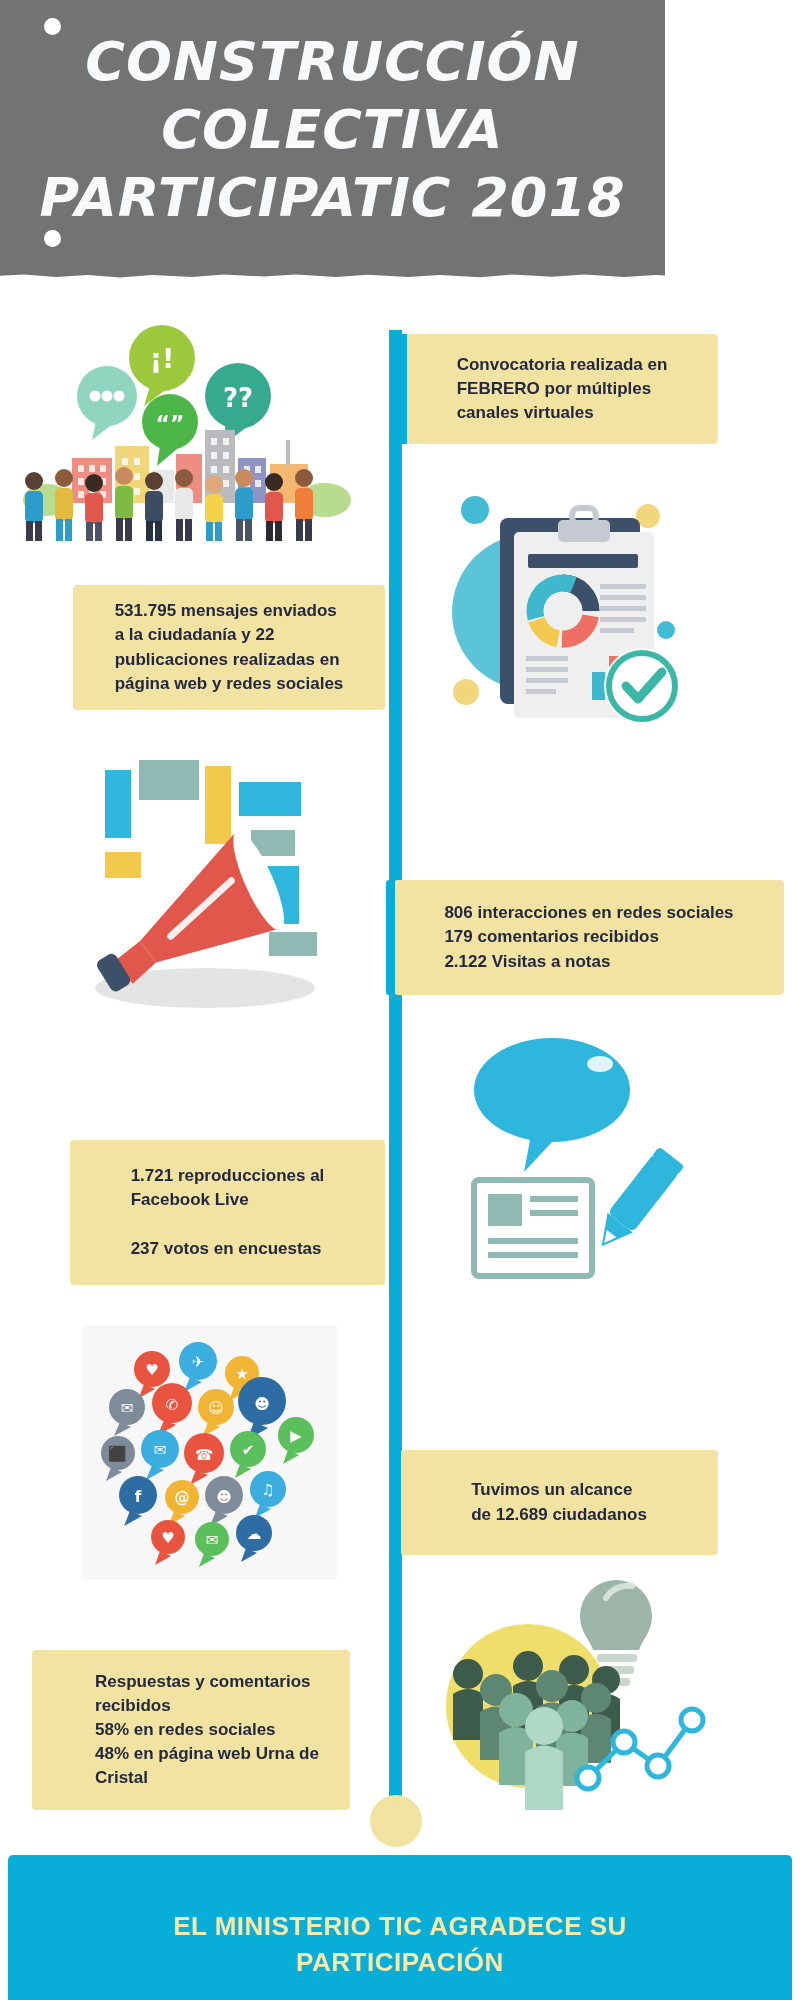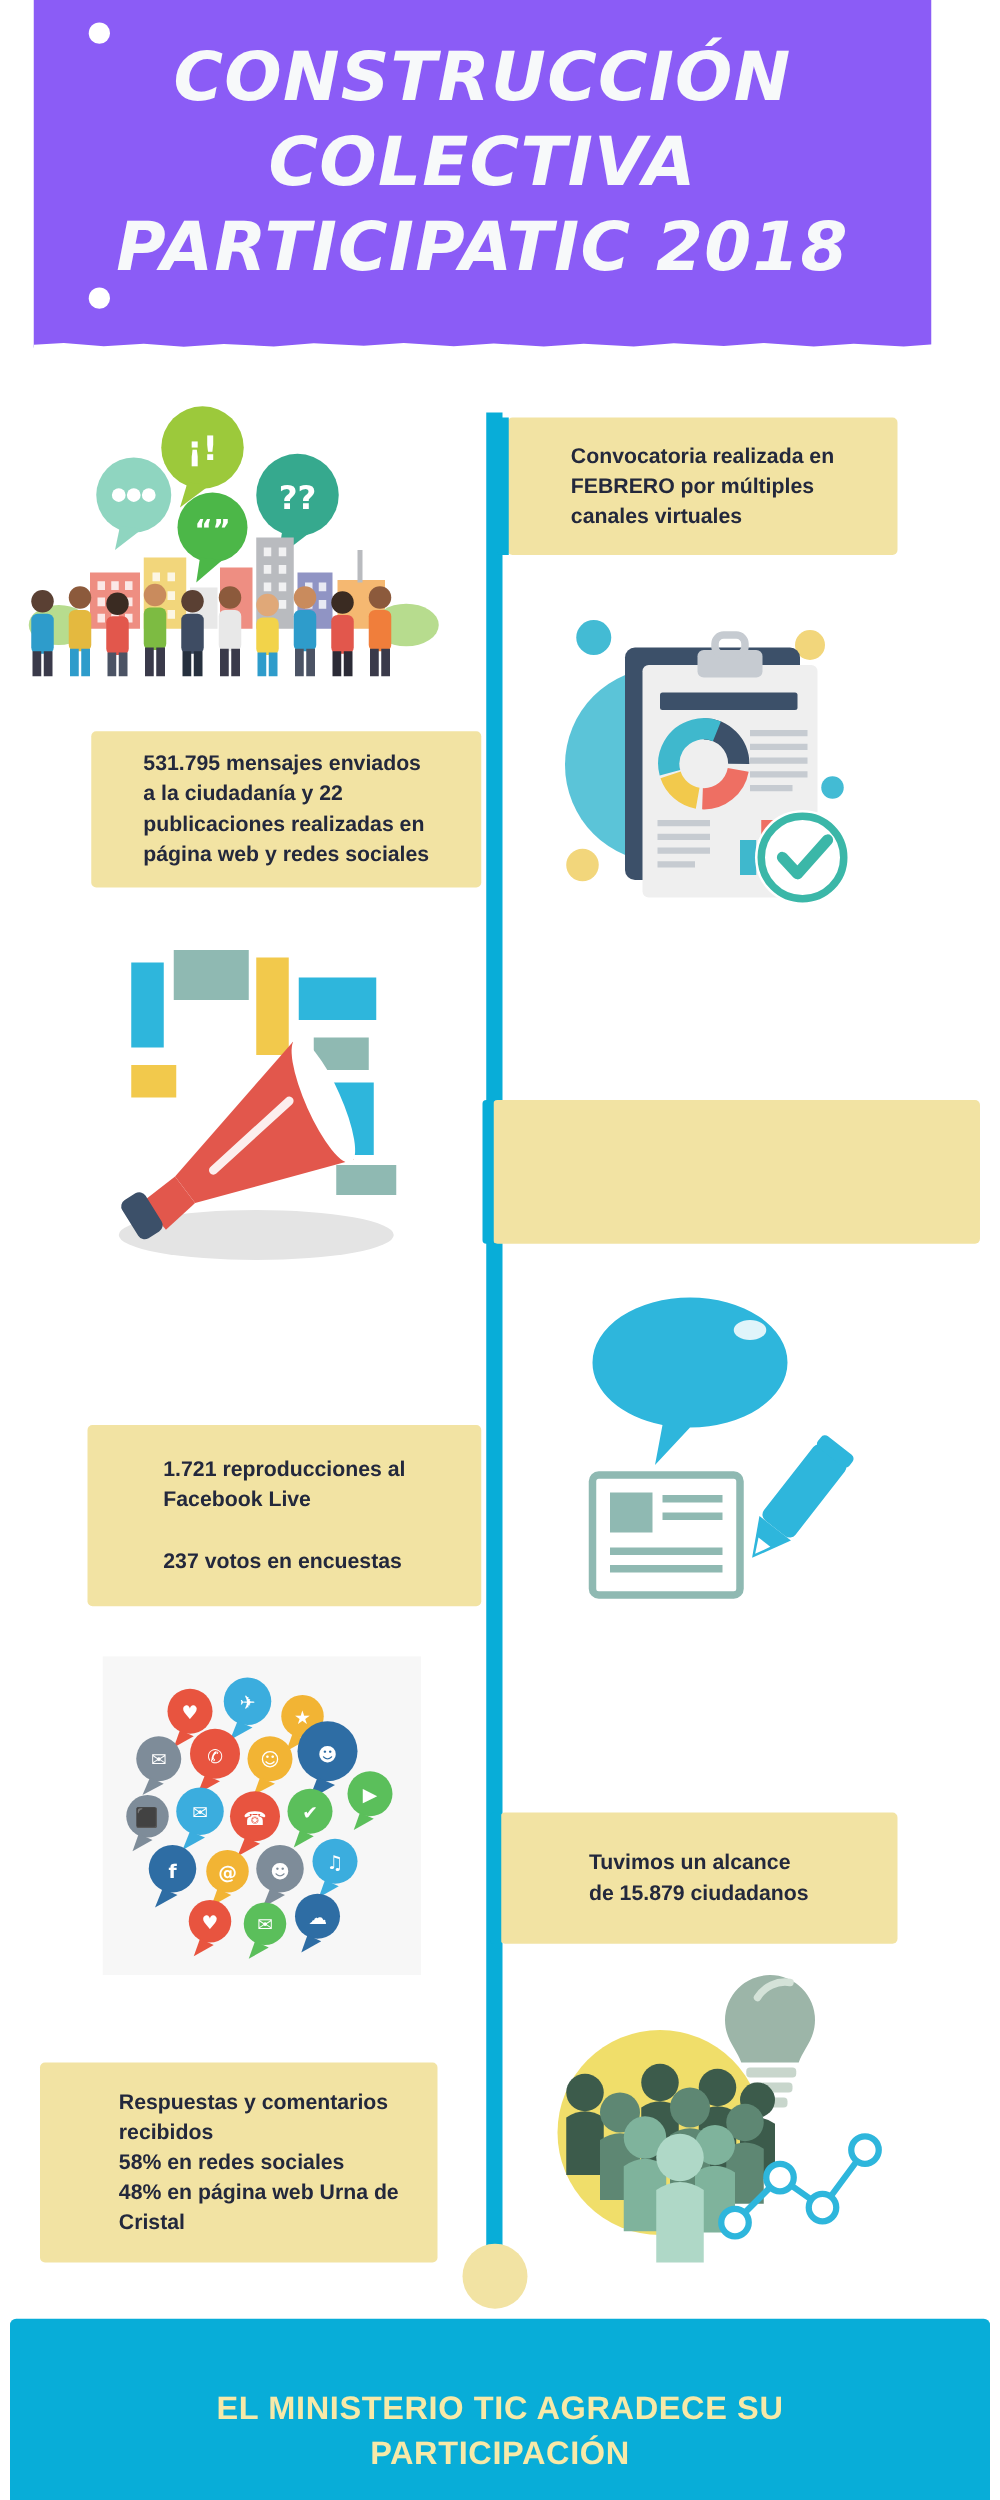--- a/index.html
+++ b/index.html
@@ -13,24 +13,23 @@
     width:800px;
     height:2000px;
     overflow:hidden;
     background:#ffffff;
   }
 
   
   .header{
     position:absolute;
     left:0; top:0;
-    width:718px;
+    width:665px;
     height:278px;
-    background:#8b5cf6;
-    margin-left:27px;
+    background:#737373;
   }
   .header-ragged{
     position:absolute;
     left:0; bottom:-9px;
     width:800px;
     height:18px;
     background:#ffffff;
     clip-path:polygon(0% 38%,3% 30%,7% 44%,11% 33%,15% 47%,19% 34%,24% 45%,28% 31%,33% 42%,37% 30%,42% 44%,46% 32%,51% 45%,55% 33%,60% 46%,64% 31%,69% 43%,73% 30%,78% 45%,82% 33%,87% 46%,91% 32%,96% 43%,100% 34%,100% 100%,0% 100%);
   }
   .header-title{
@@ -557,33 +556,36 @@
 
   <div class="box" id="box-mensajes">
     <span>531.795 mensajes enviados
 a la ciudadanía y 22
 publicaciones realizadas en
 página web y redes sociales</span>
   </div>
 
   <div class="box" id="box-interacciones">
     <span class="tab"></span>
+    <span>806 interacciones en redes sociales
+179 comentarios recibidos
+2.122 Visitas a notas</span>
   </div>
 
   <div class="box" id="box-facebook">
     <span>1.721 reproducciones al
 Facebook Live
 
 237 votos en encuestas</span>
   </div>
 
   <div class="box" id="box-alcance">
     <span class="tab"></span>
     <span>Tuvimos un alcance
-de 15.879 ciudadanos</span>
+de 12.689 ciudadanos</span>
   </div>
 
   <div class="box" id="box-respuestas">
     <span>Respuestas y comentarios
 recibidos
 58% en redes sociales
 48% en página web Urna de
 Cristal</span>
   </div>
 

